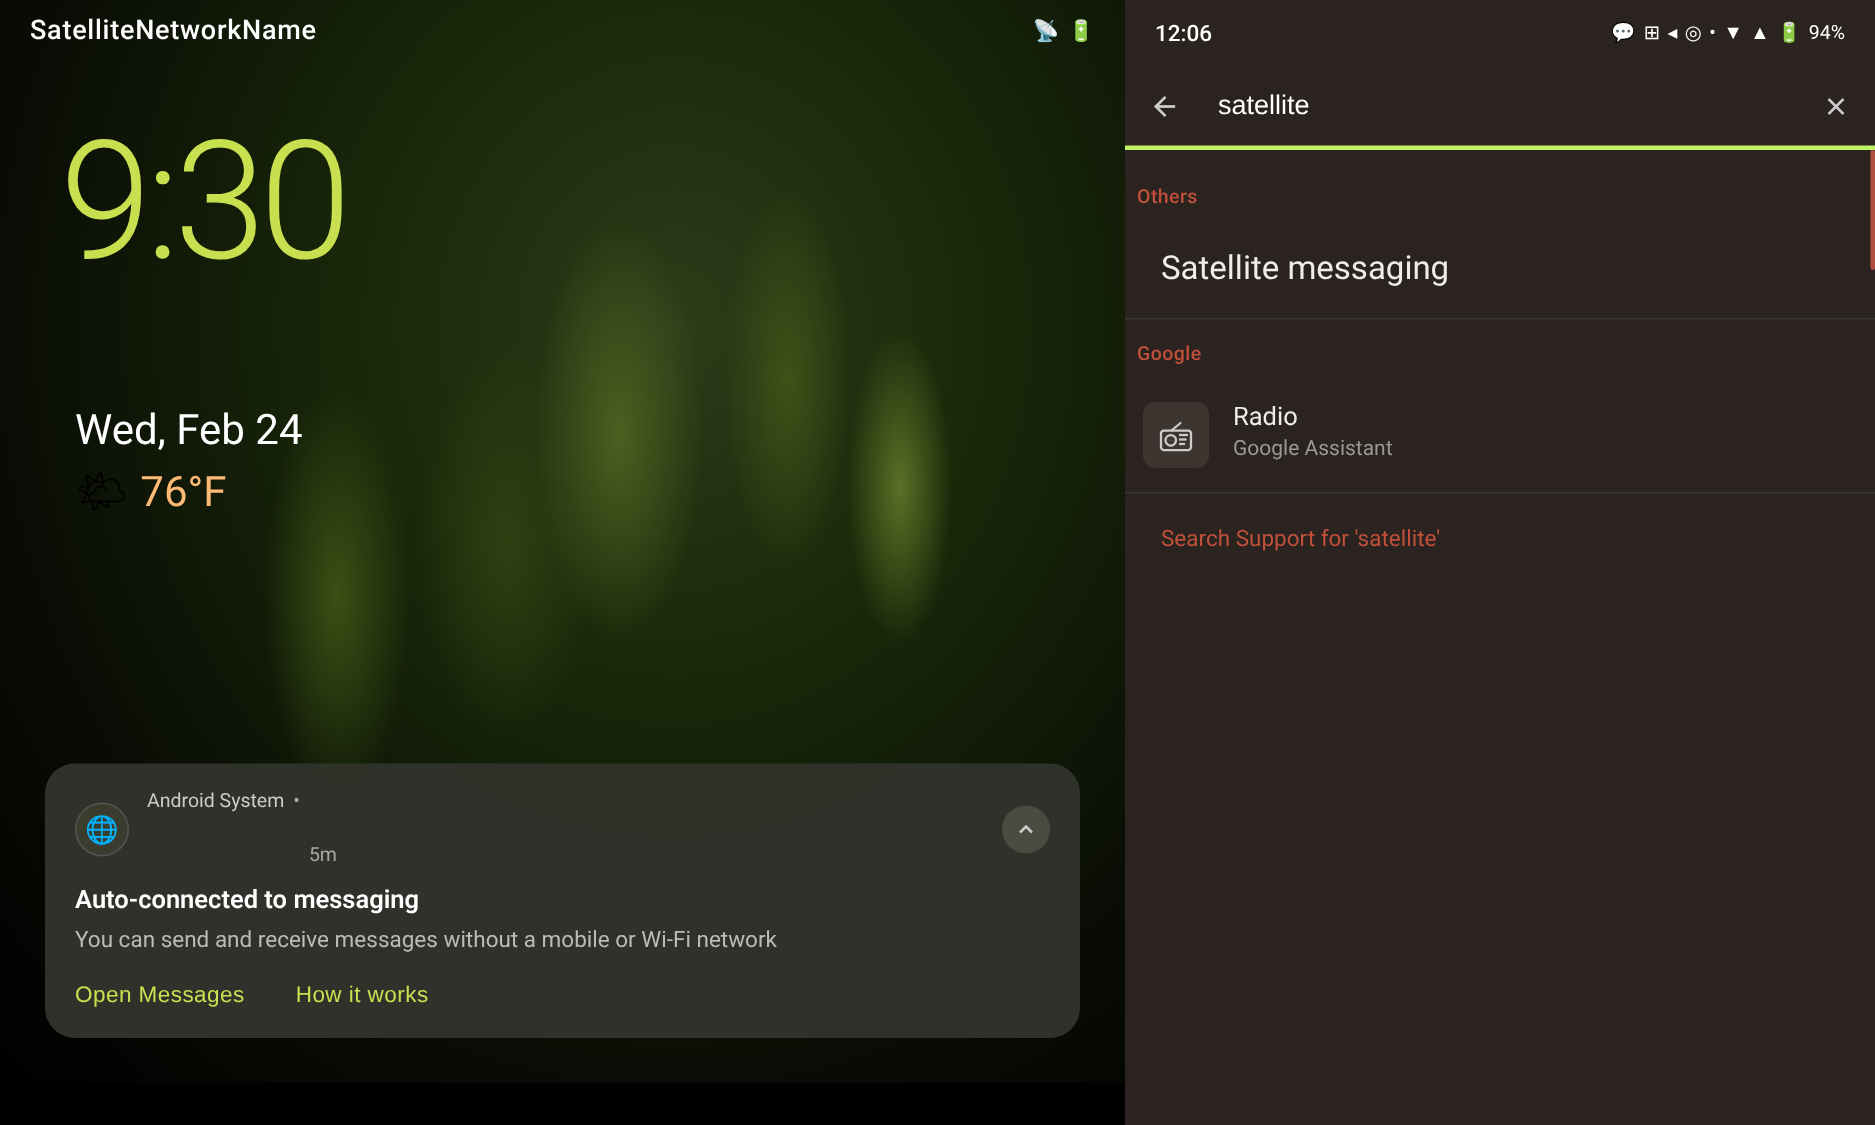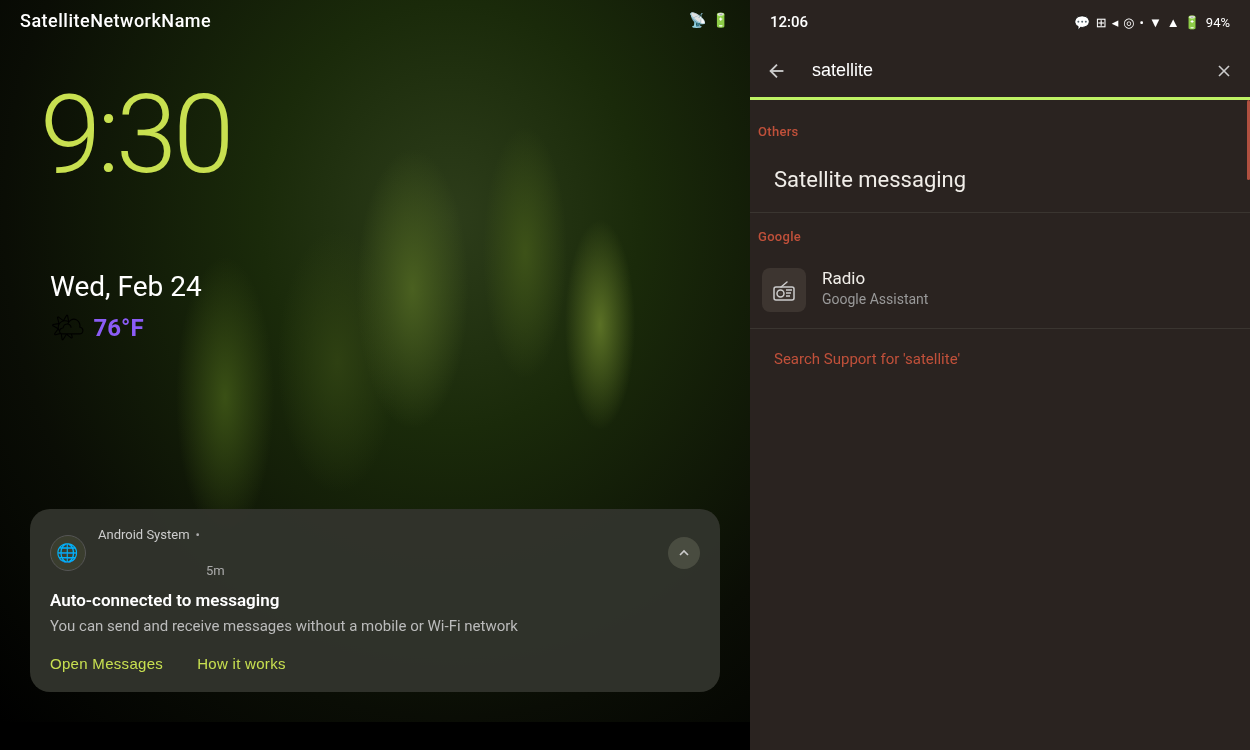--- a/index.html
+++ b/index.html
@@ -104,23 +104,23 @@
       display: flex;
       align-items: center;
       gap: 8px;
     }
 
     .weather-icon {
       font-size: 28px;
     }
 
     .weather-temp {
-      color: #8b5cf6;
-      font-size: 24px;
-      font-weight: 700;
+      color: #fdba74;
+      font-size: 28px;
+      font-weight: 400;
     }
 
     
     .notification-card {
       position: absolute;
       bottom: 30px;
       left: 30px;
       right: 30px;
       background: rgba(50, 52, 44, 0.95);
       border-radius: 20px;

